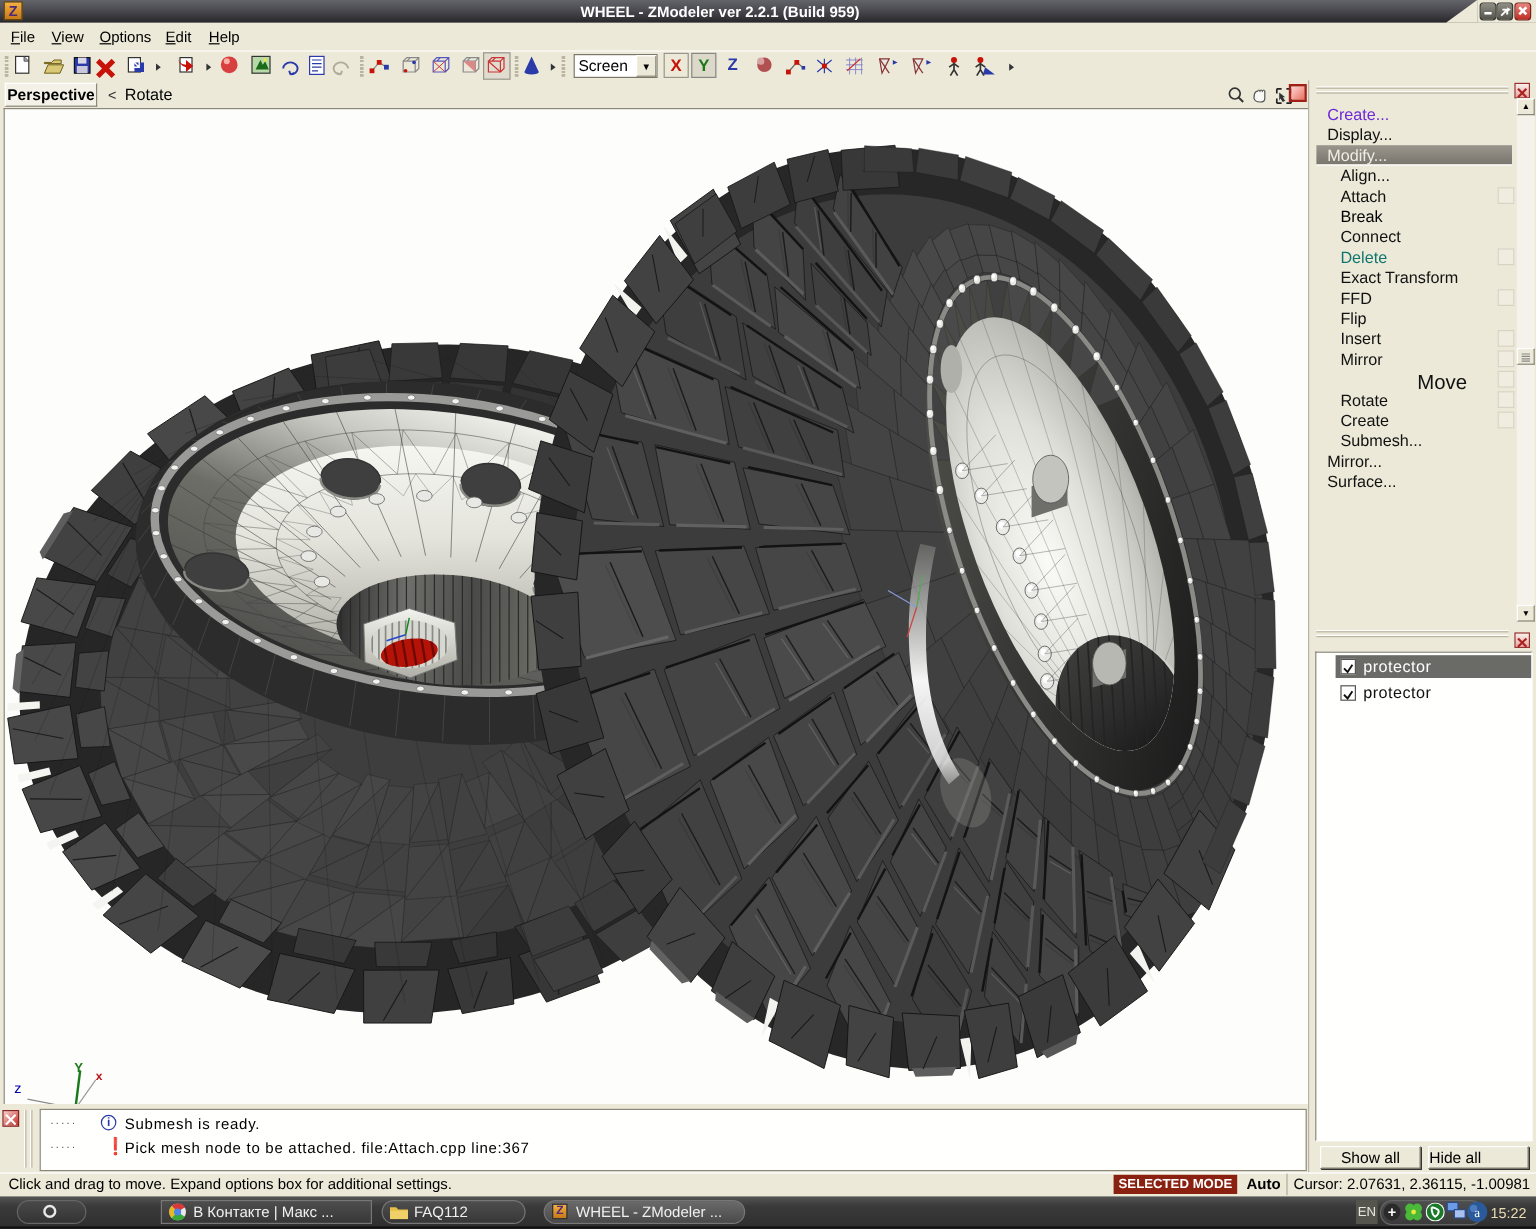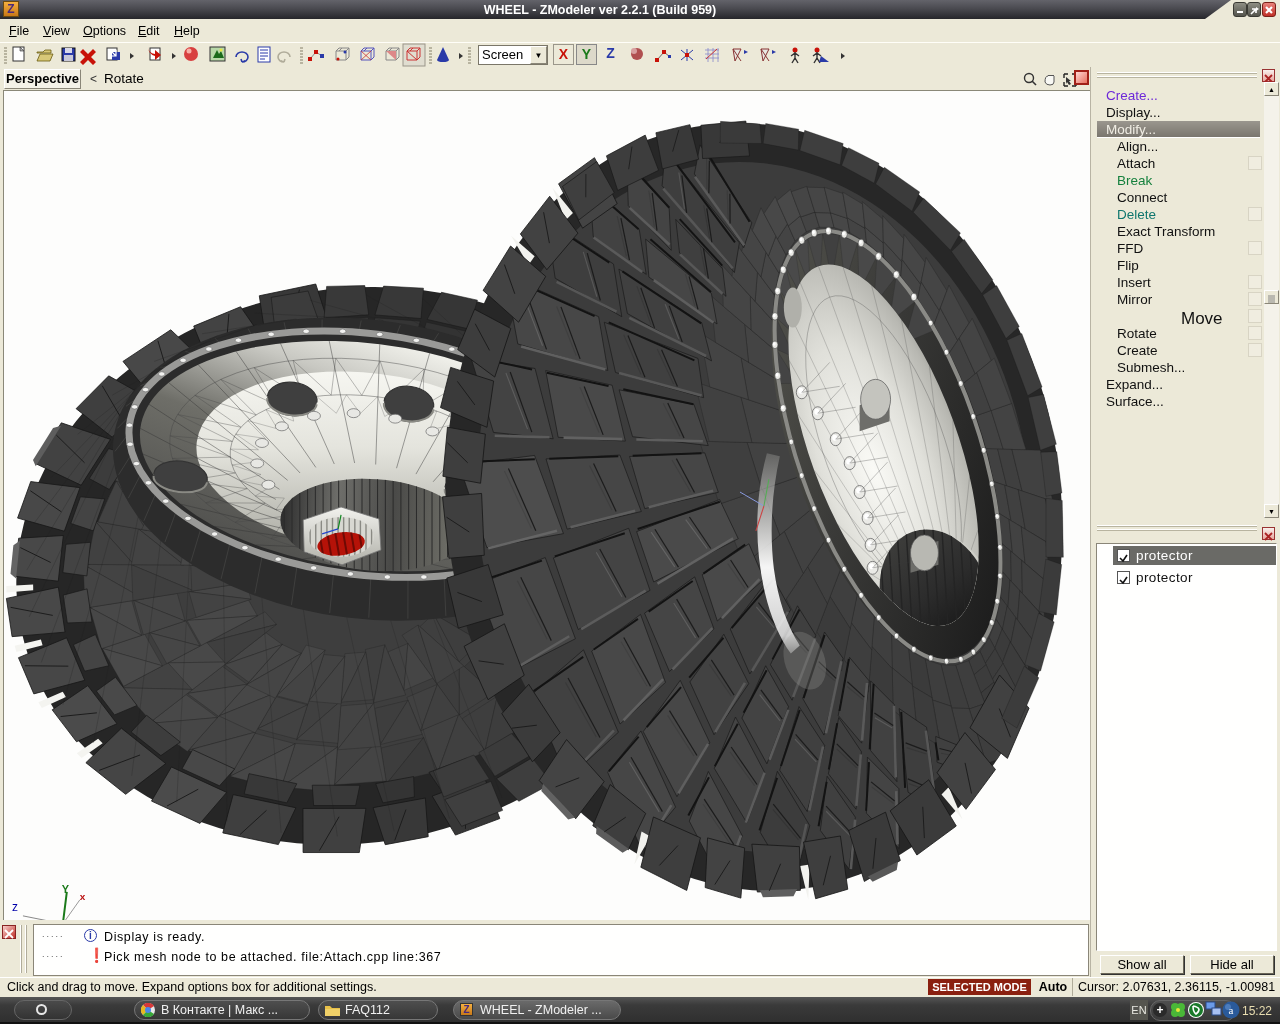--- a/index.html
+++ b/index.html
@@ -1316,40 +1316,40 @@
 <div class="abs" style="left:1262px;top:69px;width:13px;height:13px;background:linear-gradient(#f8f0ec,#e8a8a0);border:1px solid #993333"><svg width="11" height="11">
       <path d="M2 2 l7 7 M9 2 l-7 7" stroke="#aa2222" stroke-width="1.8"></path>
     </svg></div>
 <div class="abs" style="left:1106px;top:88px;font-size:13.5px;color:#6d28d9">Create...</div>
 <div class="abs" style="left:1106px;top:105px;font-size:13.5px;color:#111">Display...</div>
 <div class="abs" style="left:1097px;top:121px;width:163px;height:17px;background:linear-gradient(#9a968e,#7a766e);border-bottom:1px solid #fff"></div>
 <div class="abs" style="left:1106px;top:122px;font-size:13.5px;color:#f0ede4">Modify...</div>
 <div class="abs" style="left:1117px;top:139px;font-size:13.5px;color:#111">Align...</div>
 <div class="abs" style="left:1117px;top:156px;font-size:13.5px;color:#111">Attach</div>
 <div class="abs" style="left:1248px;top:156px;width:14px;height:14px;background:#f0ede0;border:1px solid #d8d4c4"></div>
-<div class="abs" style="left:1117px;top:173px;font-size:13.5px;color:#15803d">Break</div>
+<div class="abs" style="left:1117px;top:173px;font-size:13.5px;color:#000000">Break</div>
 <div class="abs" style="left:1117px;top:190px;font-size:13.5px;color:#111">Connect</div>
 <div class="abs" style="left:1117px;top:207px;font-size:13.5px;color:#0f766e">Delete</div>
 <div class="abs" style="left:1248px;top:207px;width:14px;height:14px;background:#f0ede0;border:1px solid #d8d4c4"></div>
 <div class="abs" style="left:1117px;top:224px;font-size:13.5px;color:#111">Exact Transform</div>
 <div class="abs" style="left:1117px;top:241px;font-size:13.5px;color:#111">FFD</div>
 <div class="abs" style="left:1248px;top:241px;width:14px;height:14px;background:#f0ede0;border:1px solid #d8d4c4"></div>
 <div class="abs" style="left:1117px;top:258px;font-size:13.5px;color:#111">Flip</div>
 <div class="abs" style="left:1117px;top:275px;font-size:13.5px;color:#111">Insert</div>
 <div class="abs" style="left:1248px;top:275px;width:14px;height:14px;background:#f0ede0;border:1px solid #d8d4c4"></div>
 <div class="abs" style="left:1117px;top:292px;font-size:13.5px;color:#111">Mirror</div>
 <div class="abs" style="left:1248px;top:292px;width:14px;height:14px;background:#f0ede0;border:1px solid #d8d4c4"></div>
 <div class="abs" style="left:1181px;top:309px;font-size:17px;color:#111">Move</div>
 <div class="abs" style="left:1248px;top:309px;width:14px;height:14px;background:#f0ede0;border:1px solid #d8d4c4"></div>
 <div class="abs" style="left:1117px;top:326px;font-size:13.5px;color:#111">Rotate</div>
 <div class="abs" style="left:1248px;top:326px;width:14px;height:14px;background:#f0ede0;border:1px solid #d8d4c4"></div>
 <div class="abs" style="left:1117px;top:343px;font-size:13.5px;color:#111">Create</div>
 <div class="abs" style="left:1248px;top:343px;width:14px;height:14px;background:#f0ede0;border:1px solid #d8d4c4"></div>
 <div class="abs" style="left:1117px;top:360px;font-size:13.5px;color:#111">Submesh...</div>
-<div class="abs" style="left:1106px;top:377px;font-size:13.5px;color:#111">Expand...</div>
+<div class="abs" style="left:1106px;top:377px;font-size:13.5px;color:#111">Mirror...</div>
 <div class="abs" style="left:1106px;top:394px;font-size:13.5px;color:#111">Surface...</div>
 <div class="abs" style="left:1264px;top:82px;width:15px;height:436px;background:#f4f2ea"></div>
 <div class="abs" style="left:1264px;top:82px;width:15px;height:14px;background:#ece9d8;border:1px solid #fff;border-right-color:#8a8678;border-bottom-color:#8a8678;font-size:7px;text-align:center;line-height:13px">▲</div>
 <div class="abs" style="left:1264px;top:504px;width:15px;height:14px;background:#ece9d8;border:1px solid #fff;border-right-color:#8a8678;border-bottom-color:#8a8678;font-size:7px;text-align:center;line-height:13px">▼</div>
 <div class="abs" style="left:1264px;top:290px;width:15px;height:14px;background:#ece9d8;border:1px solid #fff;border-right-color:#8a8678;border-bottom-color:#8a8678"><svg width="13" height="12">
       <path d="M3 3 h7 M3 5 h7 M3 7 h7 M3 9 h7" stroke="#888" stroke-width="1"></path>
     </svg></div>
 <div class="abs" style="left:1097px;top:525px;width:160px;height:2px;border-top:1px solid #fff;border-bottom:1px solid #b8b4a0"></div>
 <div class="abs" style="left:1097px;top:529px;width:160px;height:2px;border-top:1px solid #fff;border-bottom:1px solid #b8b4a0"></div>
 <div class="abs" style="left:1262px;top:527px;width:13px;height:13px;background:linear-gradient(#f8f0ec,#e8a8a0);border:1px solid #993333"><svg width="11" height="11">
@@ -1359,45 +1359,45 @@
 <div class="abs" style="left:1113px;top:546px;width:163px;height:19px;background:#6a6a66"></div>
 <div class="abs" style="left:1117px;top:549px;width:13px;height:13px;background:#fff;border:1px solid #555"><svg width="11" height="11">
       <path d="M2 5 l3 3 4 -6" stroke="#111" stroke-width="1.6" fill="none"></path>
     </svg></div>
 <div class="abs" style="left:1136px;top:548px;font-size:13.5px;color:#fff;letter-spacing:0.4px">protector</div>
 <div class="abs" style="left:1117px;top:571px;width:13px;height:13px;background:#fff;border:1px solid #555"><svg width="11" height="11">
       <path d="M2 5 l3 3 4 -6" stroke="#111" stroke-width="1.6" fill="none"></path>
     </svg></div>
 <div class="abs" style="left:1136px;top:570px;font-size:13.5px;color:#111;letter-spacing:0.4px">protector</div>
 <div class="abs" style="left:1100px;top:955px;width:84px;height:19px;background:#ece9d8;border:1px solid #fff;border-right-color:#6a6658;border-bottom-color:#6a6658;box-shadow:1px 1px 0 #333;font-size:13px;text-align:center;line-height:17px">Show all</div>
-<div class="abs" style="left:1190px;top:955px;width:84px;height:19px;background:#ece9d8;border:1px solid #fff;border-right-color:#6a6658;border-bottom-color:#6a6658;box-shadow:1px 1px 0 #333;font-size:13px;text-align:center;line-height:17px">Hide all</div>
+<div class="abs" style="left:1190px;top:955px;width:84px;height:19px;background:#ece9d8;border:1px solid #fff;border-right-color:#6a6658;border-bottom-color:#6a6658;box-shadow:1px 1px 0 #333;font-size:13px;text-align:left;line-height:17px">Hide all</div>
 <div class="abs" style="left:0;top:922px;width:1090px;height:55px;background:#ece9d8"></div>
 <div class="abs" style="left:2px;top:925px;width:14px;height:14px;background:linear-gradient(135deg,#f8d0cc,#c03028);border:1px solid #882222"><svg width="12" height="12">
       <path d="M2 2 l8 8 M10 2 l-8 8" stroke="#fff" stroke-width="1.8"></path>
     </svg></div>
 <div class="abs" style="left:20px;top:925px;width:2px;height:48px;border-left:1px solid #fff;border-right:1px solid #b0ac9a"></div>
 <div class="abs" style="left:25px;top:925px;width:2px;height:48px;border-left:1px solid #fff;border-right:1px solid #b0ac9a"></div>
 <div class="abs" style="left:33px;top:924px;width:1056px;height:52px;background:#fffffe;border:1px solid #8a8678"></div>
 <div class="abs" style="left:42px;top:929px;color:#555;font-size:9px;letter-spacing:2px">.....</div>
 <div class="abs" style="left:84px;top:929px;width:13px;height:13px;border:1.5px solid #2a3aa8;border-radius:50%;color:#2a3aa8;font-size:10px;font-weight:bold;text-align:center;line-height:11px">i</div>
-<div class="abs" style="left:104px;top:930px;font-size:12.5px;letter-spacing:0.6px">Display is ready.</div>
+<div class="abs" style="left:104px;top:930px;font-size:12.5px;letter-spacing:0.6px">Submesh is ready.</div>
 <div class="abs" style="left:42px;top:949px;color:#555;font-size:9px;letter-spacing:2px">.....</div>
 <div class="abs" style="left:88px;top:947px;color:#c01008;font-weight:bold;font-size:14px">❗</div>
 <div class="abs" style="left:104px;top:950px;font-size:12.5px;letter-spacing:0.6px">Pick mesh node to be attached. file:Attach.cpp line:367</div>
 <div class="abs" style="left:0;top:977px;width:1280px;height:20px;background:#ece9d8;border-top:1px solid #fff"></div>
 <div class="abs" style="left:7px;top:980px;font-size:12.5px">Click and drag to move. Expand options box for additional settings.</div>
 <div class="abs" style="left:928px;top:979px;width:103px;height:16px;background:#8a2010;color:#fff;font-weight:bold;font-size:11px;text-align:center;line-height:16px">SELECTED MODE</div>
 <div class="abs" style="left:1036px;top:979px;width:34px;height:16px;font-weight:bold;font-size:12.5px;text-align:center;line-height:16px">Auto</div>
 <div class="abs" style="left:1072px;top:978px;width:1px;height:18px;background:#b0ac9a"></div>
 <div class="abs" style="left:1078px;top:980px;font-size:12.5px">Cursor: 2.07631, 2.36115, -1.00981</div>
 <div class="abs" style="left:0;top:997px;width:1280px;height:27px;background:linear-gradient(#555,#3a3a3a 30%,#2e2e2e)"></div>
 <div class="abs" style="left:0;top:1022px;width:1280px;height:2px;background:#111"></div>
 <div class="abs" style="left:14px;top:1000px;width:58px;height:20px;background:linear-gradient(#4a4a4a,#333);border:1px solid #666;border-radius:10px"></div>
 <div class="abs" style="left:36px;top:1004px;width:11px;height:11px;border:2px solid #e8e8e8;border-radius:50%"></div>
-<div class="abs" style="left:134px;top:1000px;width:176px;height:20px;background:linear-gradient(#4e4e4e,#373737);border:1px solid #777;border-radius:10px;color:#f0f0f0;font-size:12.5px;line-height:19px;padding-left:26px">В Контакте | Макс ...</div>
+<div class="abs" style="left:134px;top:1000px;width:176px;height:20px;background:linear-gradient(#4e4e4e,#373737);border:1px solid #777;border-radius:0;color:#f0f0f0;font-size:12.5px;line-height:19px;padding-left:26px">В Контакте | Макс ...</div>
 <svg class="abs" style="left:141px;top:1003px" width="14" height="14">
     <circle cx="7" cy="7" r="7" fill="#e8e8e8"></circle>
     <path d="M7 7 L13 3 A7 7 0 0 0 2 2 Z" fill="#d83838"></path>
     <path d="M7 7 L2 2 A7 7 0 0 0 2 12 Z" fill="#e8b820"></path>
     <path d="M7 7 L2 12 A7 7 0 0 0 13 11 Z" fill="#38a838"></path>
     <circle cx="7" cy="7" r="3" fill="#4a88e8"></circle>
   </svg>
 <div class="abs" style="left:318px;top:1000px;width:120px;height:20px;background:linear-gradient(#4e4e4e,#373737);border:1px solid #777;border-radius:10px;color:#f0f0f0;font-size:12.5px;line-height:19px;padding-left:26px">FAQ112</div>
 <svg class="abs" style="left:325px;top:1004px" width="15" height="12">
     <path d="M0 2 h5 l2 2 h8 v8 h-15 z" fill="#e8c048"></path>

